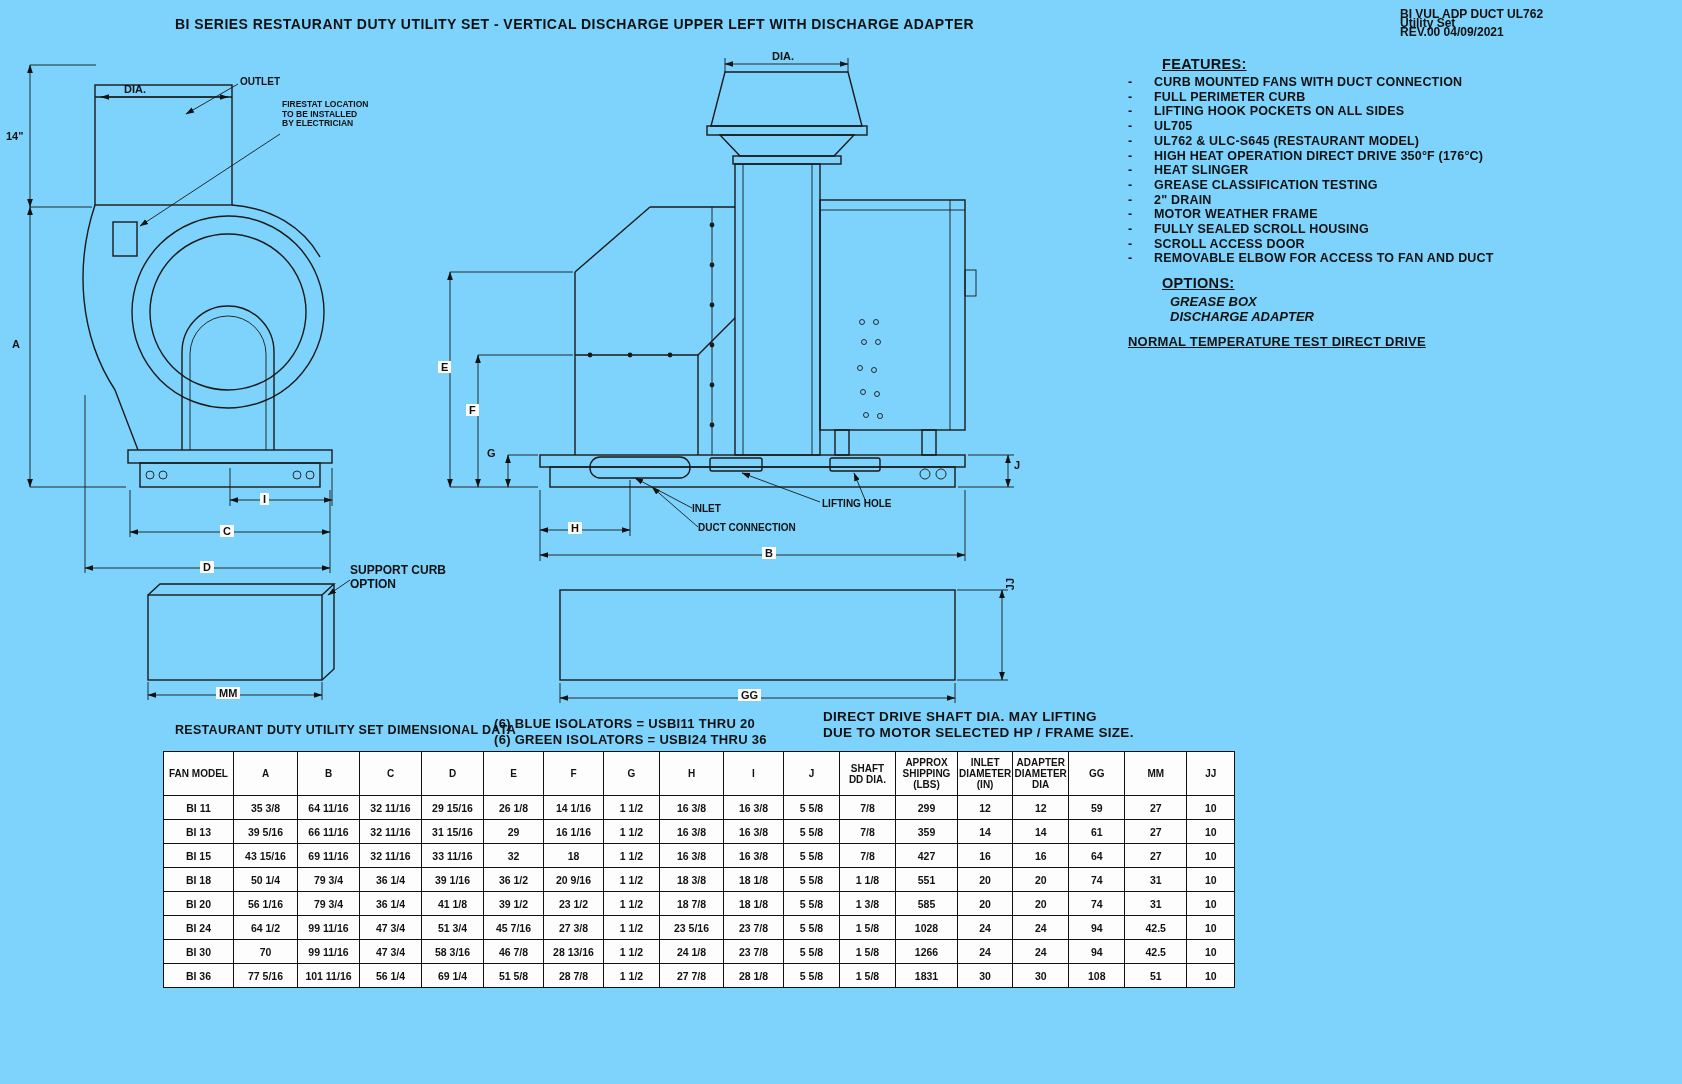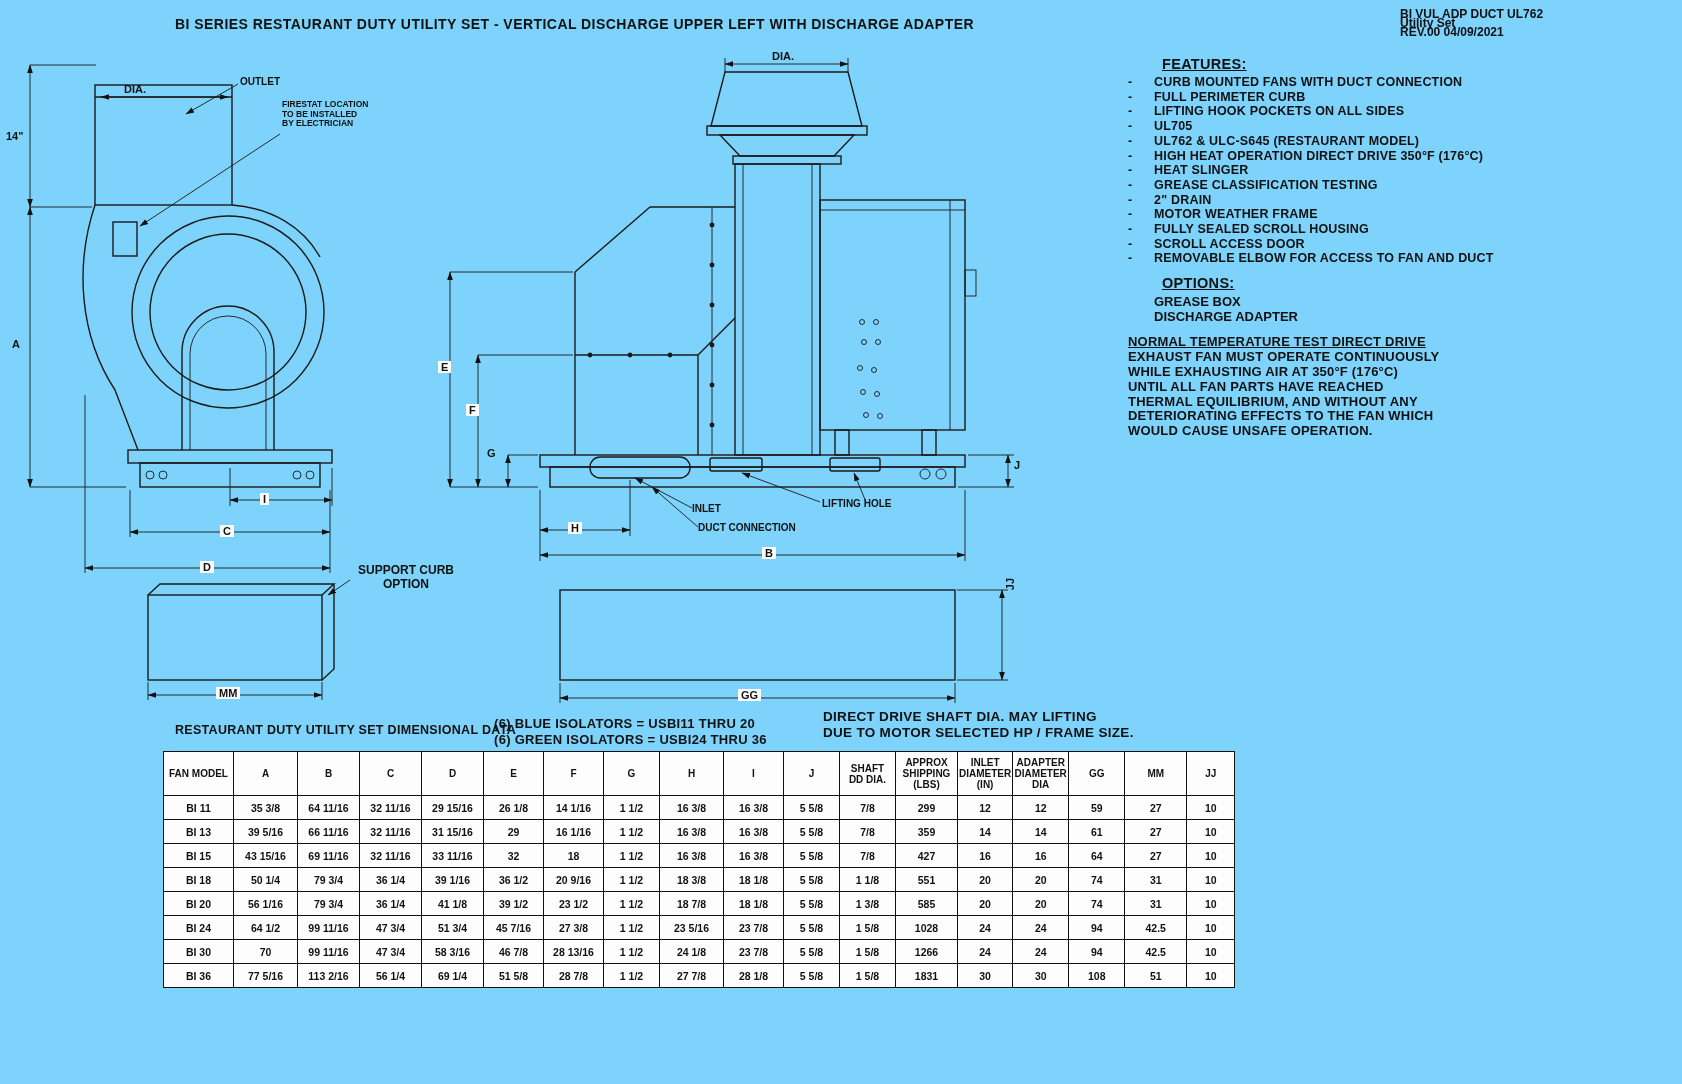--- a/index.html
+++ b/index.html
@@ -16,27 +16,27 @@
   .obj line, .obj rect, .obj circle, .obj path, .obj polygon { fill:none; stroke:#1a1a1a; stroke-width:1.4; }
   .obj .dot { fill:#1a1a1a; stroke:none; }
   .obj .thin { stroke-width:0.9; }
   .dim line { stroke:#1a1a1a; stroke-width:0.9; fill:none; }
   .lbl { position:absolute; font-weight:bold; font-size:11px; color:#111;
          white-space:pre-line; line-height:12px; }
   .wbg { background:#fdfdfd; padding:0 3px; }
   .sm { font-size:10px; }
   .xs { font-size:8.5px; line-height:9.5px; }
   .rot { transform:rotate(-90deg); transform-origin:center; }
-  .center { text-align:center; }
+  .center { }
   .features { position:absolute; left:1128px; top:56px; width:450px; font-weight:bold; }
   .sec-h { font-size:14.5px; text-decoration:underline; margin-left:34px; margin-bottom:3px; letter-spacing:0.3px; }
   .sec-h.opt { margin-top:9px; }
   .feat { display:flex; font-size:12.5px; line-height:14.7px; letter-spacing:0.2px; }
   .feat .dash { width:26px; flex:none; }
-  #options-list div { margin-left:26px; font-size:13px; line-height:15px; }
+  #options-list div { margin-left:42px; font-size:13px; line-height:15px;font-style:italic; }
   .nt-h { margin-top:10px; font-size:13px; font-weight:bold; text-decoration:underline; line-height:16px; letter-spacing:0.2px; }
   .nt-b { font-size:13px; line-height:14.8px; white-space:pre-line; letter-spacing:0.2px; }
   .tbl-title { position:absolute; left:175px; top:723px; font-size:12.5px; font-weight:bold; letter-spacing:0.3px; }
   .note-iso { position:absolute; left:494px; top:716px; font-size:13px; font-weight:bold;
               line-height:15.5px; white-space:pre-line; letter-spacing:0.3px; }
   .note-shaft { position:absolute; left:823px; top:709px; font-size:13.5px; font-weight:bold;
                 line-height:16px; white-space:pre-line; letter-spacing:0.3px; }
   .dim-table { position:absolute; left:163px; top:751px; border-collapse:collapse; table-layout:fixed; background:#fdfdfd; }
   .dim-table th, .dim-table td { border:1.4px solid #111; font-weight:bold; text-align:center; vertical-align:middle; }
   .dim-table th { font-size:10px; line-height:11px; height:44px; white-space:pre-line; padding:0 1px; }
@@ -273,26 +273,20 @@
           <span class="dash">-</span>
           <span>REMOVABLE ELBOW FOR ACCESS TO FAN AND DUCT</span>
         </div>
       </div>
     <div class="sec-h opt">OPTIONS:</div>
     <div id="options-list">
         <div>GREASE BOX</div>
         <div>DISCHARGE ADAPTER</div>
       </div>
     <div class="nt-h">NORMAL TEMPERATURE TEST DIRECT DRIVE</div>
-    <div class="nt-b">EXHAUST FAN MUST OPERATE CONTINUOUSLY
-WHILE EXHAUSTING AIR AT 350°F (176°C)
-UNTIL ALL FAN PARTS HAVE REACHED
-THERMAL EQUILIBRIUM, AND WITHOUT ANY
-DETERIORATING EFFECTS TO THE FAN WHICH
-WOULD CAUSE UNSAFE OPERATION.</div>
   </div>
 
   <div class="tbl-title">RESTAURANT DUTY UTILITY SET DIMENSIONAL DATA</div>
   <div class="note-iso">(6) BLUE ISOLATORS = USBI11 THRU 20
 (6) GREEN ISOLATORS = USBI24 THRU 36</div>
   <div class="note-shaft">DIRECT DRIVE SHAFT DIA. MAY LIFTING
 DUE TO MOTOR SELECTED HP / FRAME SIZE.</div>
 
   <table class="dim-table">
     <thead>
@@ -461,21 +455,21 @@
           <td>1266</td>
           <td>24</td>
           <td>24</td>
           <td>94</td>
           <td>42.5</td>
           <td>10</td>
         </tr>
         <tr>
           <td>BI 36</td>
           <td>77 5/16</td>
-          <td>113 2/16</td>
+          <td>101 11/16</td>
           <td>56 1/4</td>
           <td>69 1/4</td>
           <td>51 5/8</td>
           <td>28 7/8</td>
           <td>1 1/2</td>
           <td>27 7/8</td>
           <td>28 1/8</td>
           <td>5 5/8</td>
           <td>1 5/8</td>
           <td>1831</td>

